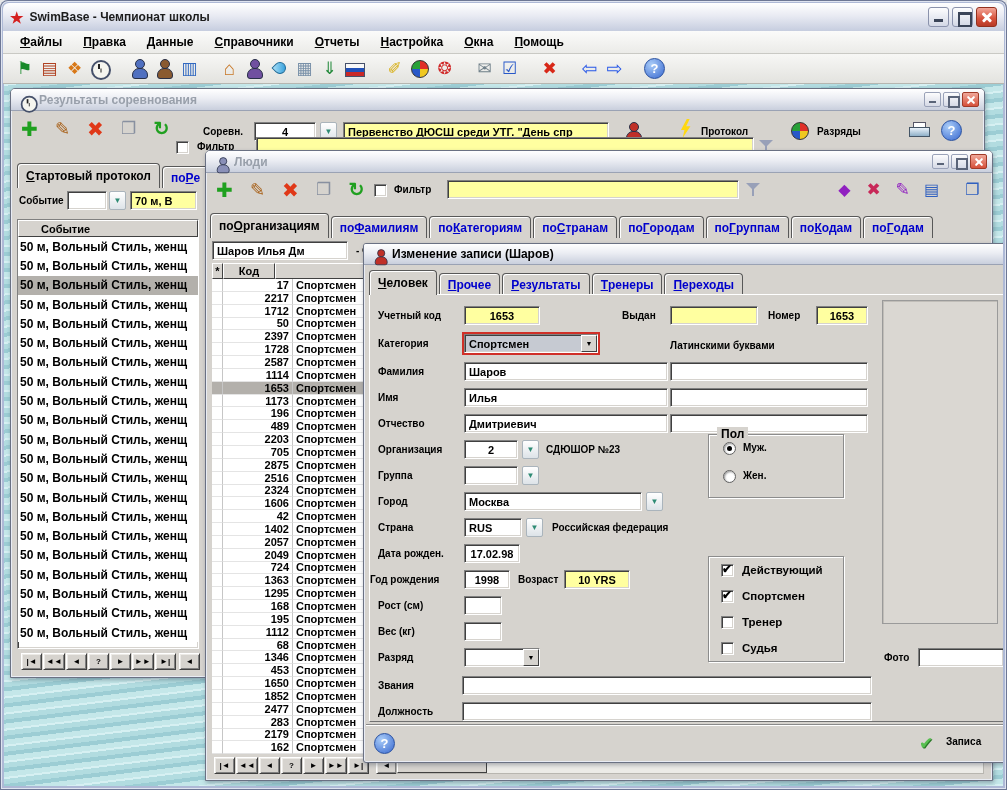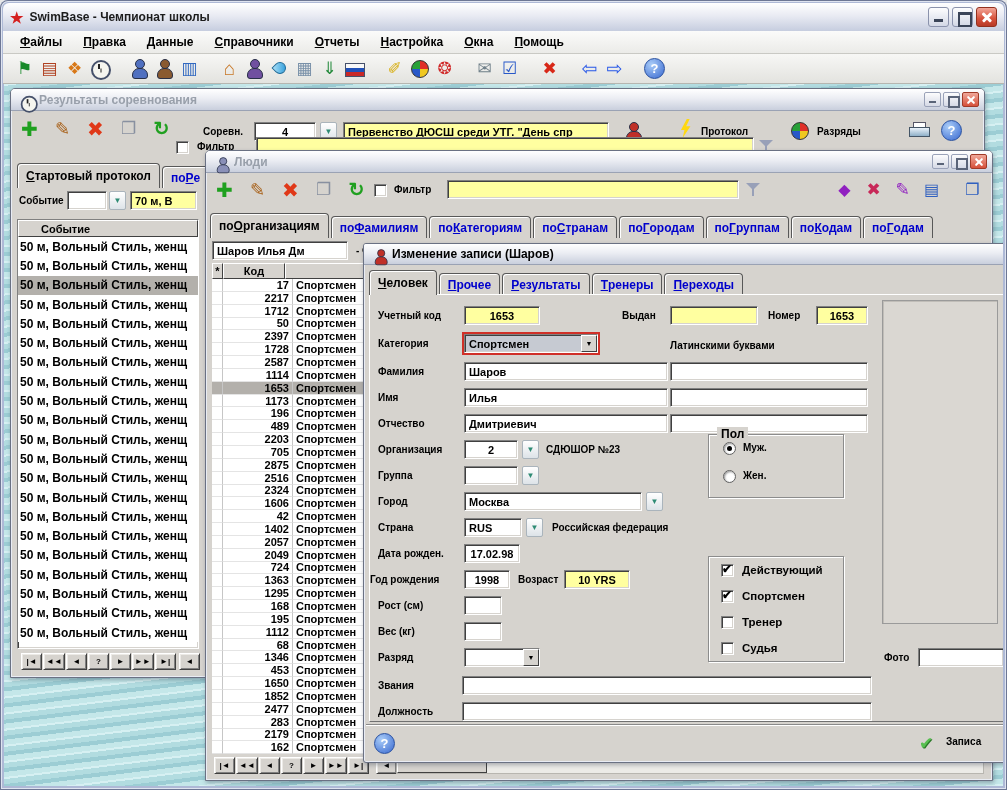--- a/index.html
+++ b/index.html
@@ -397,21 +397,21 @@
               <span>одам</span>
             </span>
        </div>
 
      <div class="fld" style="left:6px;top:90px;width:136px;">Шаров Илья Дм</div>
      <span class="lbl" style="left:150px;top:94px;">- Фа</span>
 
      <div class="abs" style="left:6px;top:112px;width:620px;">
        <div style="display:flex;">
          <div class="ghd" style="width:11px;height:16px;">*</div>
-         <div class="ghd" style="width:62px;height:16px;">Код</div>
+         <div class="ghd" style="width:52px;height:16px;">Код</div>
          <div class="ghd" style="width:280px;height:16px;">Категория</div>
        </div>
        <div>
 
            <div class="grow">
              <div class="gc" style="width:11px;"></div>
              <div class="gc num" style="width:70px;">17</div>
              <div class="gc" style="width:280px;">Спортсмен</div>
            </div>
 

